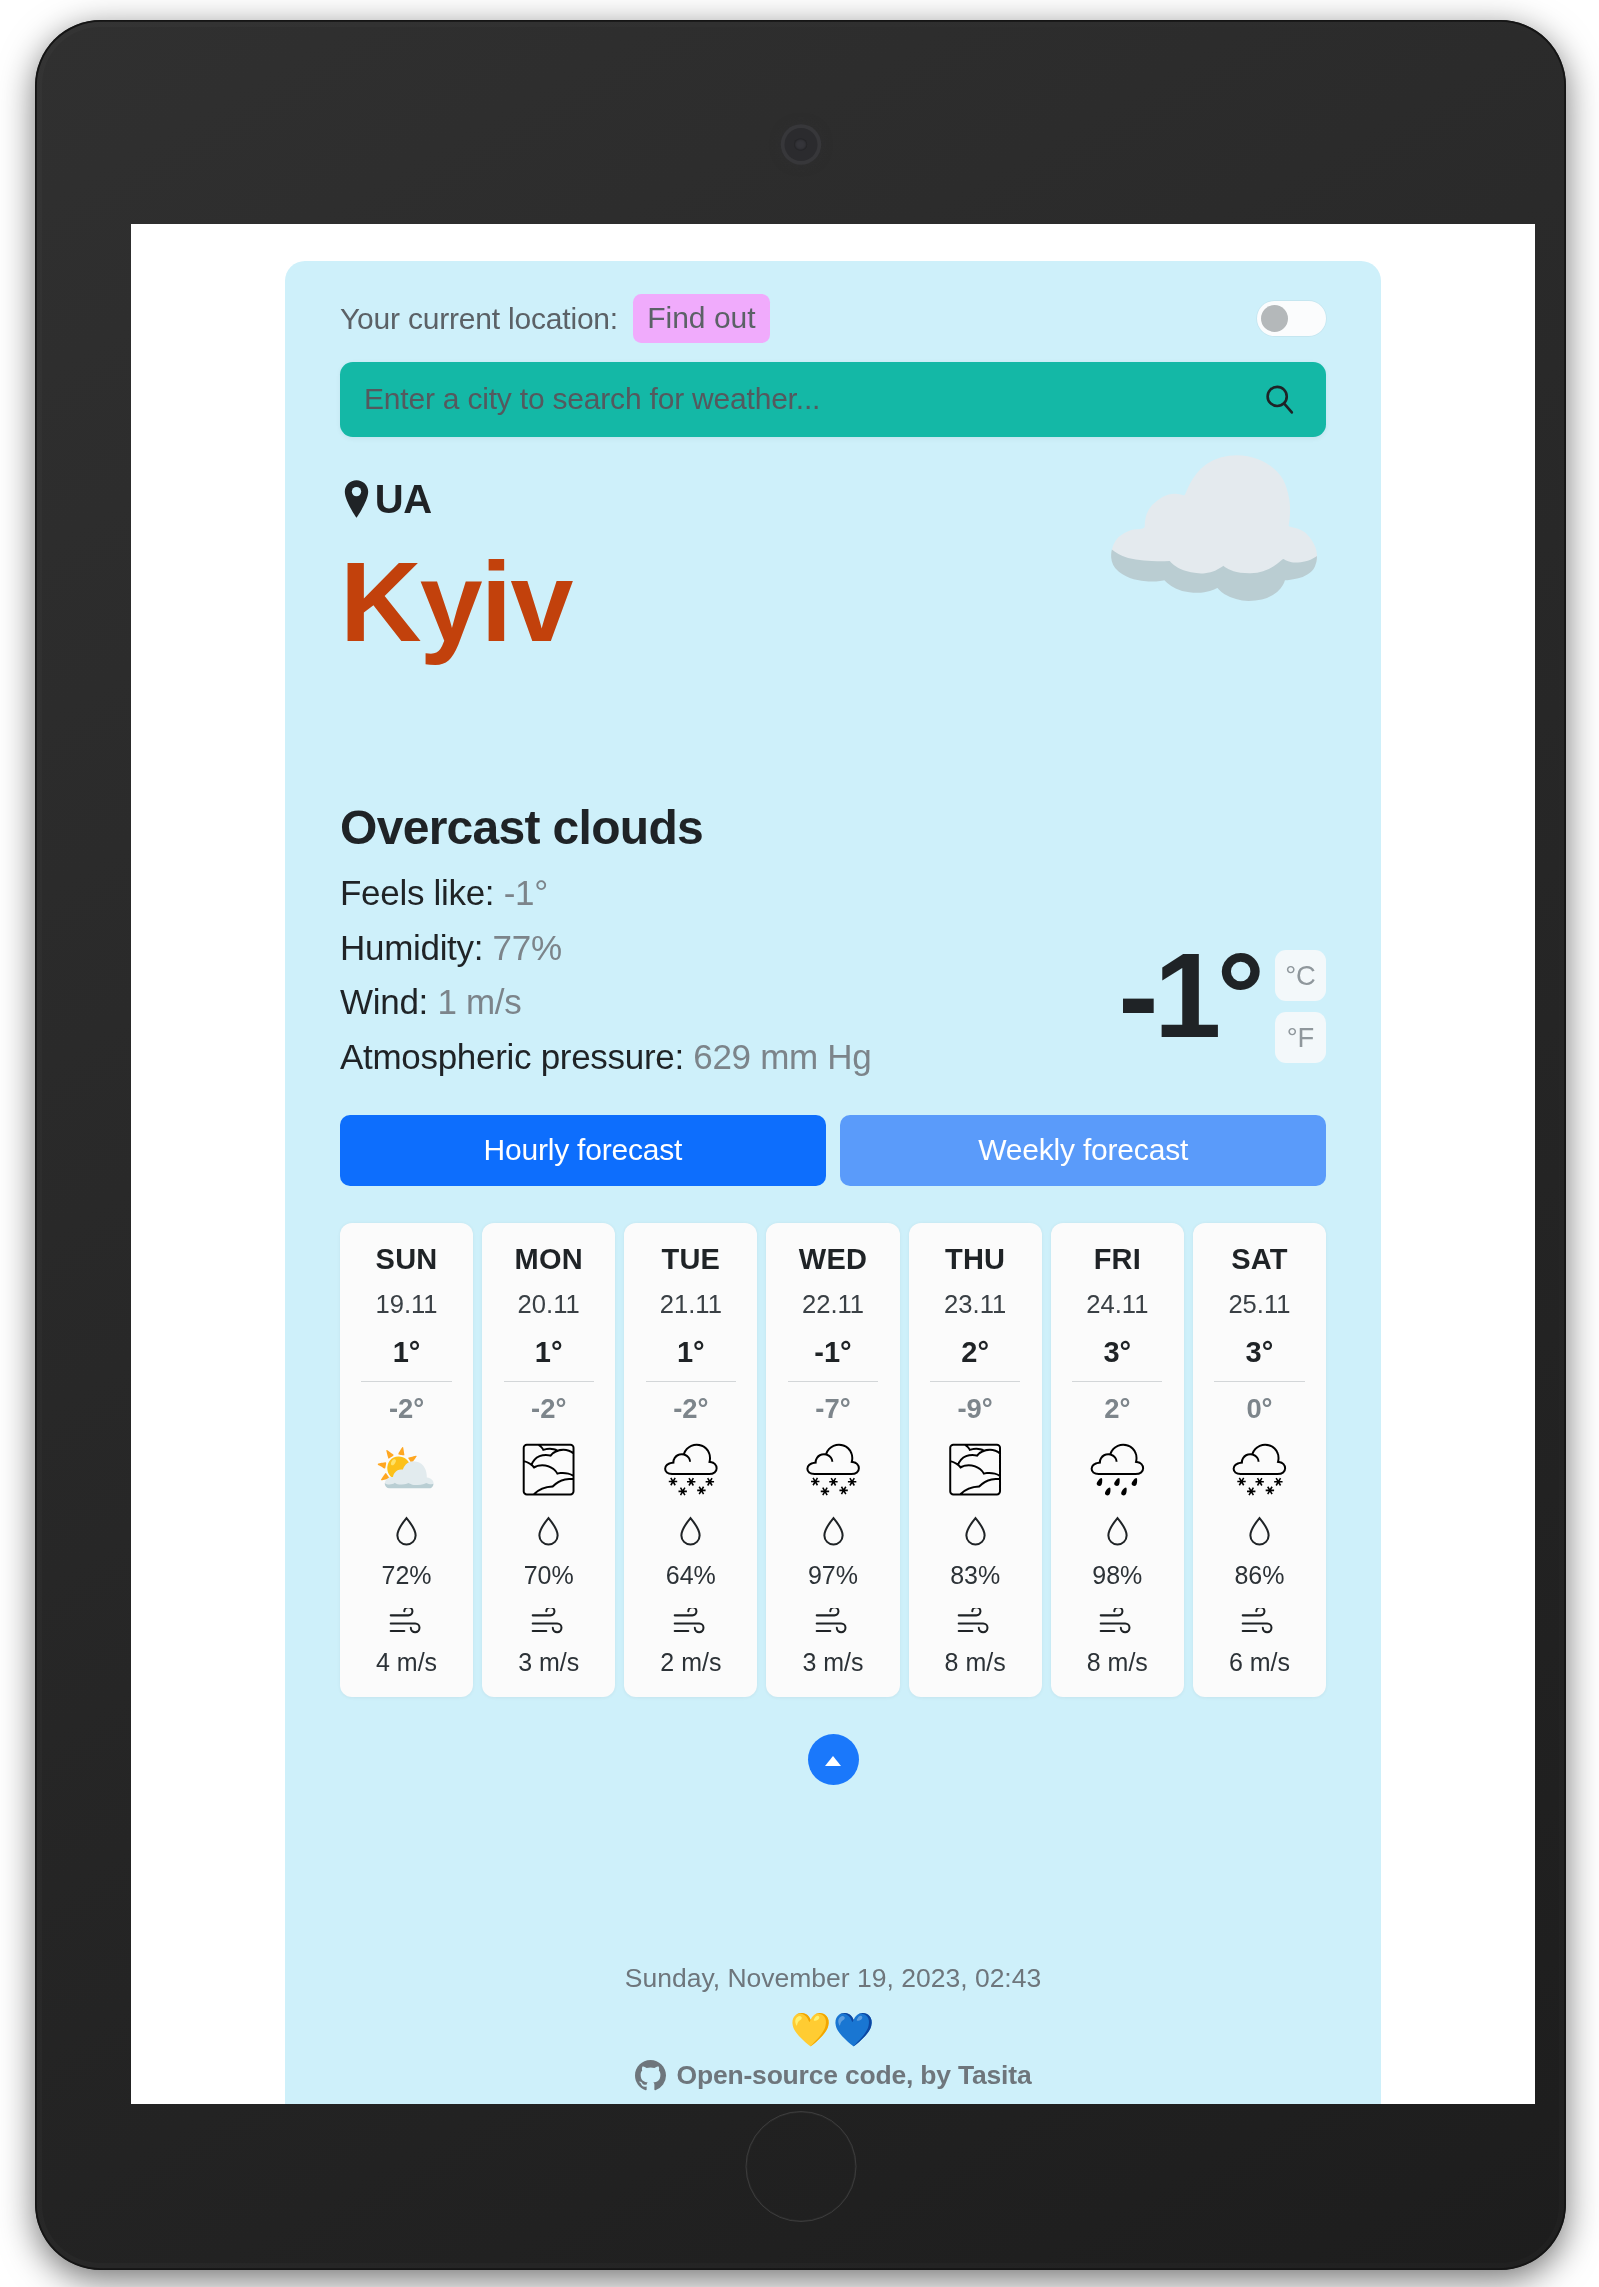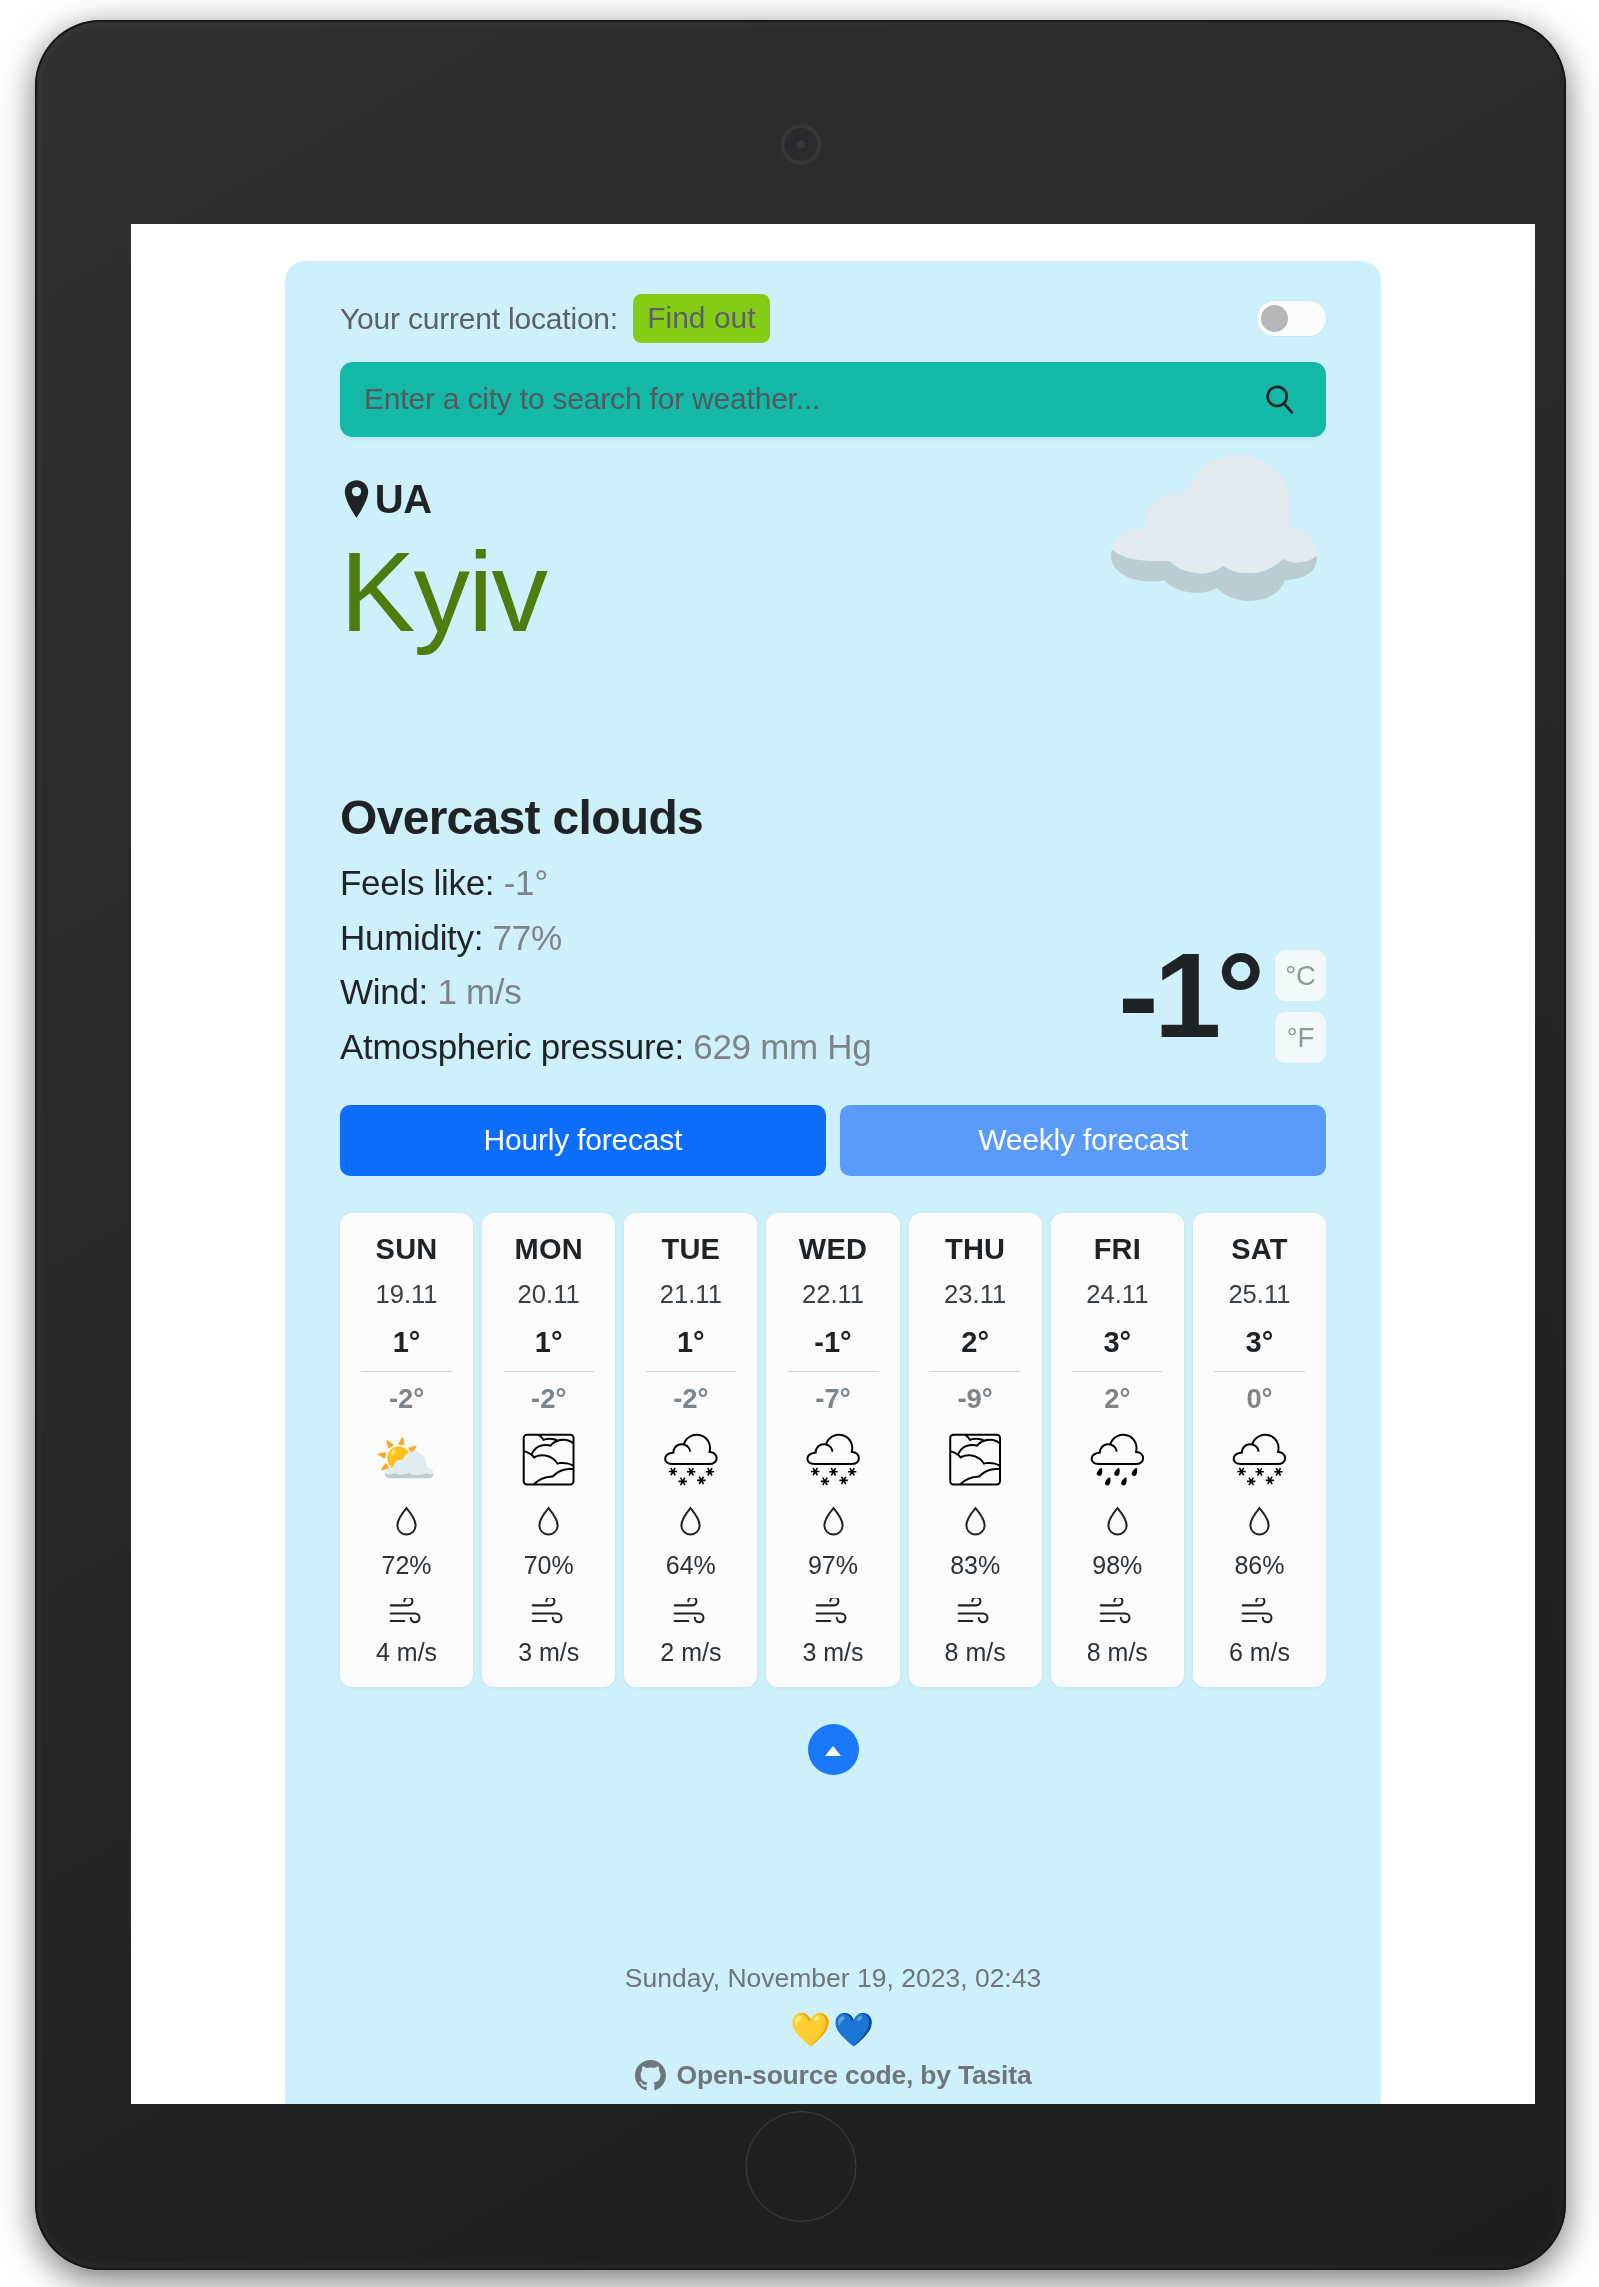--- a/index.html
+++ b/index.html
@@ -90,21 +90,21 @@
     height: 57px;
     margin-bottom: 14.6px;
   }
   #location-label {
     font-size: 30px;
     color: #5b6166;
     letter-spacing: -0.2px;
   }
   #find-out-button {
     margin-left: 14.6px;
-    background: #84cc16;
+    background: #f0abfc;
     border: none;
     border-radius: 8.2px;
     padding: 8.2px 14.6px 10px 14.6px;
     font-family: "Liberation Sans", sans-serif;
     font-size: 30px;
     color: #5b6166;
     cursor: pointer;
     line-height: 1;
   }
   #geo-toggle {
@@ -160,25 +160,25 @@
   }
   #country-code {
     font-size: 40px;
     font-weight: bold;
     color: #1f2326;
     letter-spacing: -0.5px;
     margin-left: 1.8px;
   }
   #city-name {
     font-size: 113px;
-    font-weight: normal;
-    color: #4d7c0f;
+    font-weight: bold;
+    color: #c2410c;
     letter-spacing: -1.8px;
     line-height: 1.08;
-    margin-top: 7px;
+    margin-top: 17px;
   }
 
   
   #main-weather-icon {
     position: absolute;
     right: 50px;
     top: 175px;
     font-size: 188px;
     line-height: 1;
     user-select: none;

